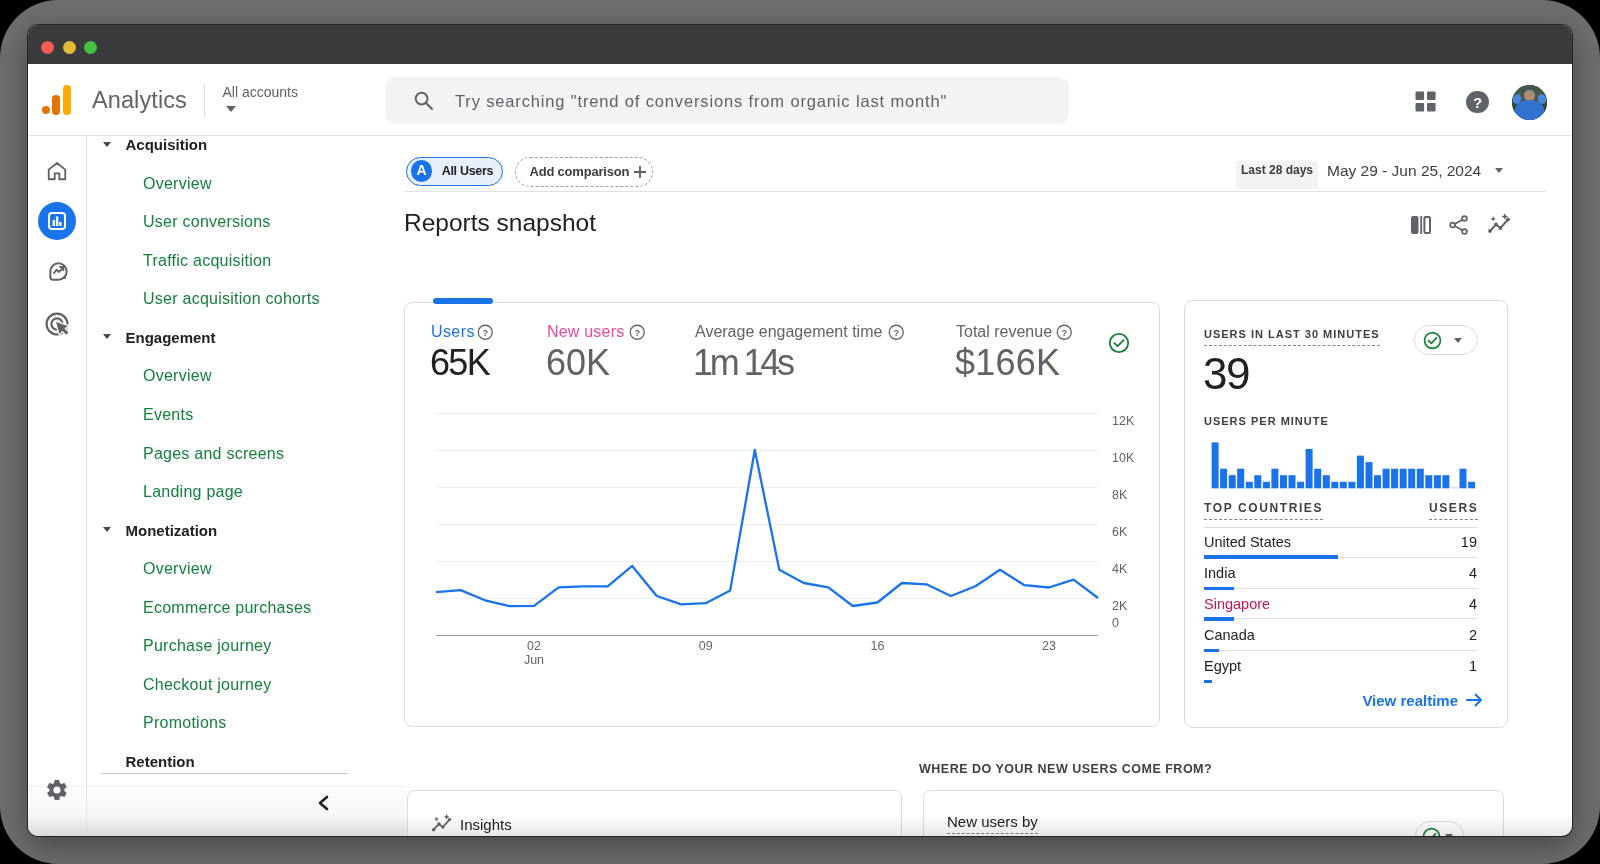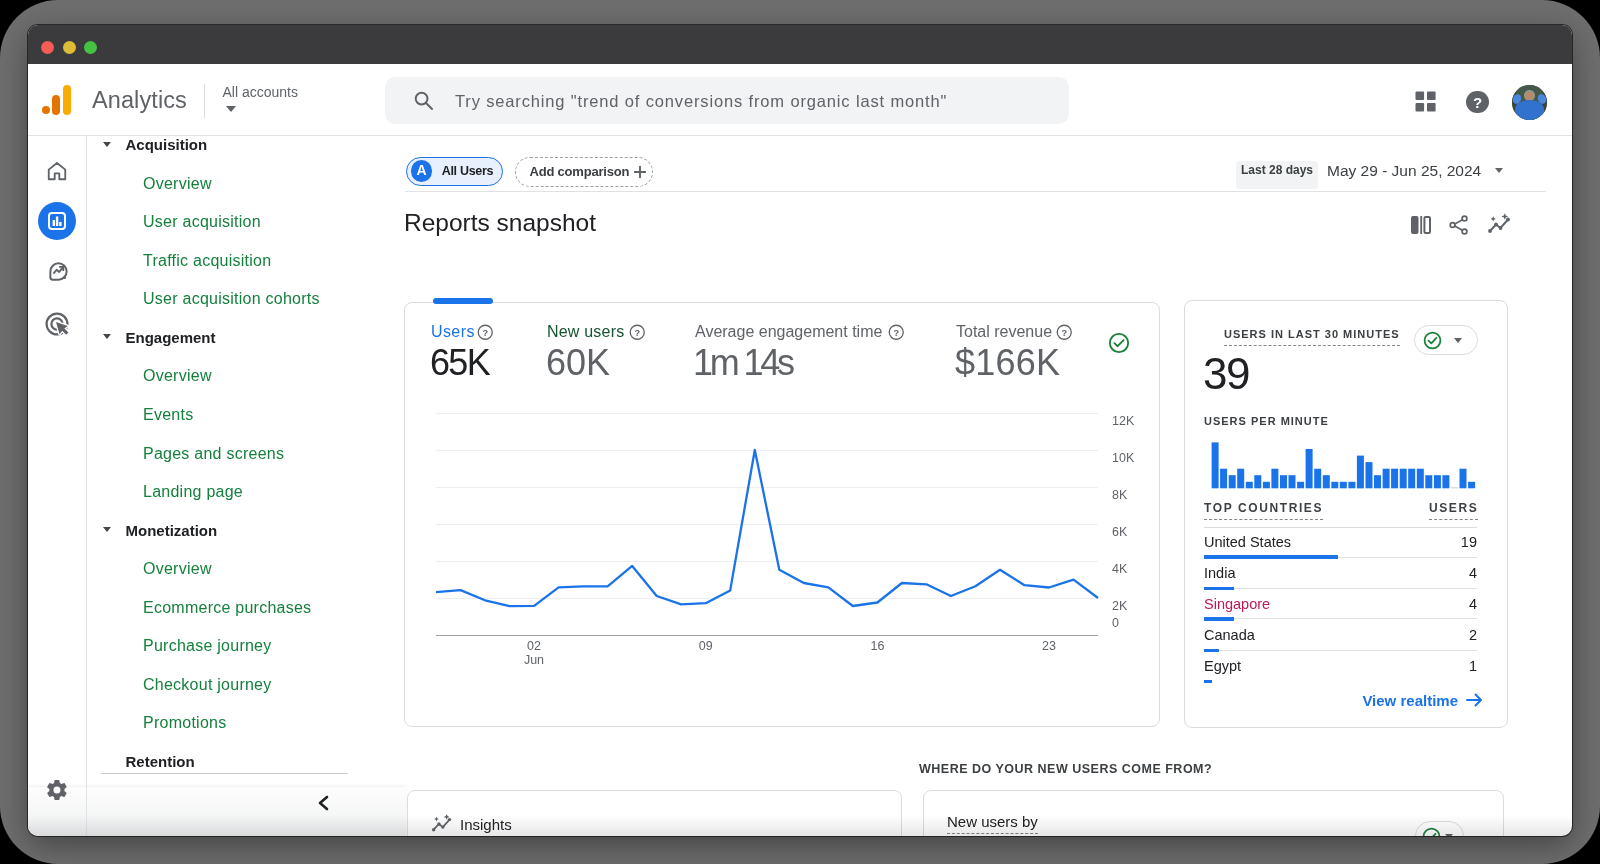--- a/index.html
+++ b/index.html
@@ -99,21 +99,21 @@
 
     <svg class="abs" style="left:17px; top:753px; z-index:6;" width="24" height="24" viewBox="0 0 24 24">
       <path fill="#5f6368" d="M19.4 13c.04-.33.06-.66.06-1s-.02-.67-.06-1l2.1-1.65a.5.5 0 0 0 .12-.64l-2-3.46a.5.5 0 0 0-.61-.22l-2.48 1a7.3 7.3 0 0 0-1.73-1l-.38-2.65A.5.5 0 0 0 13.93 2h-4a.5.5 0 0 0-.5.42l-.37 2.65c-.63.26-1.2.6-1.74 1l-2.47-1a.5.5 0 0 0-.61.22l-2 3.46a.5.5 0 0 0 .12.64L4.45 11c-.04.33-.07.66-.07 1s.03.67.07 1l-2.1 1.65a.5.5 0 0 0-.12.64l2 3.46c.12.22.39.3.61.22l2.47-1c.54.42 1.12.76 1.74 1l.37 2.65c.04.24.25.42.5.42h4c.25 0 .46-.18.5-.42l.37-2.65c.63-.26 1.2-.6 1.73-1l2.48 1c.23.09.49 0 .61-.22l2-3.46a.5.5 0 0 0-.12-.64L19.4 13zm-7.47 2.5a3.5 3.5 0 1 1 0-7 3.5 3.5 0 0 1 0 7z"></path>
     </svg>
   </div>
 
   <div id="nav">
     <div class="tri" style="left:74.5px; top:116.5px;"></div>
     <div class="navhead" style="left:97.5px; top:111px;">Acquisition</div>
     <div class="navitem" style="left:115px; top:149.5px;">Overview</div>
-    <div class="navitem" style="left:115px; top:188px;">User acquisition</div>
+    <div class="navitem" style="left:115px; top:188px;">User conversions</div>
     <div class="navitem" style="left:115px; top:226.5px;">Traffic acquisition</div>
     <div class="navitem" style="left:115px; top:265px;">User acquisition cohorts</div>
     <div class="tri" style="left:74.5px; top:309px;"></div>
     <div class="navhead" style="left:97.5px; top:303.5px;">Engagement</div>
     <div class="navitem" style="left:115px; top:342px;">Overview</div>
     <div class="navitem" style="left:115px; top:381px;">Events</div>
     <div class="navitem" style="left:115px; top:419.5px;">Pages and screens</div>
     <div class="navitem" style="left:115px; top:458px;">Landing page</div>
     <div class="tri" style="left:74.5px; top:502px;"></div>
     <div class="navhead" style="left:97.5px; top:496.5px;">Monetization</div>
@@ -168,21 +168,21 @@
       <circle cx="21" cy="7.5" r="1.9" fill="#5f6368"></circle>
       <path d="M6.2 4.2 l0.8 1.9 1.9 0.8 -1.9 0.8 -0.8 1.9 -0.8 -1.9 -1.9 -0.8 1.9 -0.8 Z" fill="#5f6368"></path>
       <path d="M17.8 1.2 l1 2.3 2.3 1 -2.3 1 -1 2.3 -1 -2.3 -2.3 -1 2.3 -1 Z" fill="#5f6368"></path>
     </svg>
   </div>
 
   <div id="metrics">
     <div class="card" style="left:376px; top:277px; width:756px; height:425px;"></div>
     <div class="abs" style="left:404.8px; top:273.4px; width:60.5px; height:5.8px; background:#1a73e8; border-radius:3px;"></div>
     <div class="abs" style="left:403px; top:298px; font-size:16px; color:#1a73e8; letter-spacing:0.4px;">Users</div>
-    <div class="abs" style="left:519px; top:298px; font-size:16px; color:#14532d; letter-spacing:0.2px;">New users</div>
+    <div class="abs" style="left:519px; top:298px; font-size:16px; color:#ec4899; letter-spacing:0.2px;">New users</div>
     <div class="abs" style="left:667px; top:298px; font-size:16px; color:#5f6368; letter-spacing:0;">Average engagement time</div>
     <div class="abs" style="left:928px; top:298px; font-size:16px; color:#5f6368; letter-spacing:0;">Total revenue</div>
     <div class="abs" style="left:402px; top:316.5px; font-size:36px; color:#202124; letter-spacing:-1.7px;">65K</div>
     <div class="abs" style="left:518px; top:316.5px; font-size:36px; color:#5f6368; letter-spacing:0px;">60K</div>
     <div class="abs" style="left:665px; top:316.5px; font-size:36px; color:#5f6368; letter-spacing:-3.2px;">1m 14s</div>
     <div class="abs" style="left:927px; top:316.5px; font-size:36px; color:#5f6368; letter-spacing:0.2px;">$166K</div>
 
     <svg class="abs" style="left:448.6px; top:298.5px;" width="16.5" height="16.5" viewBox="0 0 24 24">
         <circle cx="12" cy="12" r="10.2" fill="none" stroke="#5f6368" stroke-width="1.9"></circle>
         <text x="12" y="17" font-size="13.5" font-weight="bold" fill="#5f6368" text-anchor="middle" font-family="Liberation Sans">?</text>
@@ -228,21 +228,21 @@
         <text x="506" y="638.5" text-anchor="middle">Jun</text>
         <text x="677.8" y="624.5" text-anchor="middle">09</text>
         <text x="849.4" y="624.5" text-anchor="middle">16</text>
         <text x="1021" y="624.5" text-anchor="middle">23</text>
       </g>
     </svg>
   </div>
 
   <div id="realtime">
     <div class="card" style="left:1156px; top:275px; width:324px; height:428px;"></div>
-    <div class="abs upl" style="left:1176px; top:303px; font-size:11px; padding-bottom:5px; border-bottom:1px dashed #80868b;margin-left:20px;">USERS IN LAST 30 MINUTES</div>
+    <div class="abs upl" style="left:1176px; top:303px; font-size:11px; padding-bottom:5px; border-bottom:1px dashed #80868b;">USERS IN LAST 30 MINUTES</div>
     <div class="abs" style="left:1386px; top:300px; width:64px; height:30px; border:1px solid #dadce0; border-radius:15px;"></div>
     <svg class="abs" style="left:1395px; top:305.5px;" width="19" height="19" viewBox="0 0 24 24">
       <circle cx="12" cy="12" r="10" fill="none" stroke="#188038" stroke-width="2.2"></circle>
       <path d="M7 12.2 L10.5 15.5 L17 8.8" fill="none" stroke="#188038" stroke-width="2.2" stroke-linecap="round" stroke-linejoin="round"></path>
     </svg>
     <div class="tri" style="left:1426px; top:312.5px; border-top-color:#5f6368;"></div>
     <div class="abs" style="left:1175px; top:324px; font-size:44px; letter-spacing:-1.5px; color:#202124;">39</div>
     <div class="abs upl" style="left:1176px; top:390px; font-size:11px;">USERS PER MINUTE</div>
     <svg class="abs" style="left:1176px; top:410px;" width="290" height="55" viewBox="1176 410 290 55">
       <rect x="1183.6" y="417.4" width="7" height="45.9" fill="#1a73e8"></rect>

